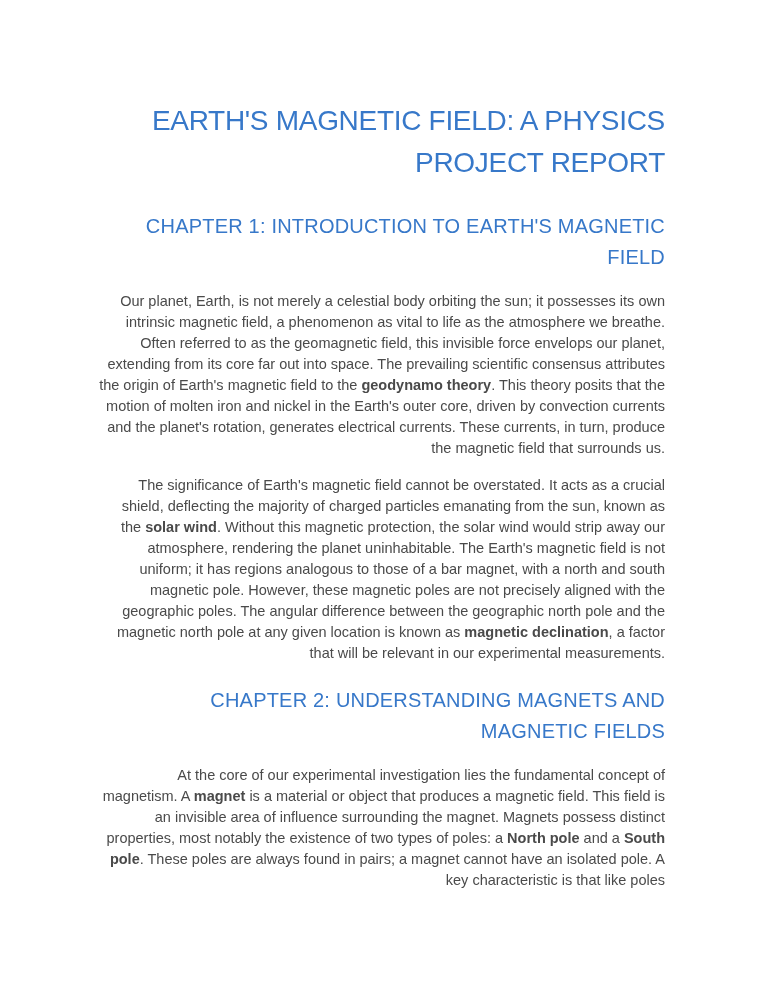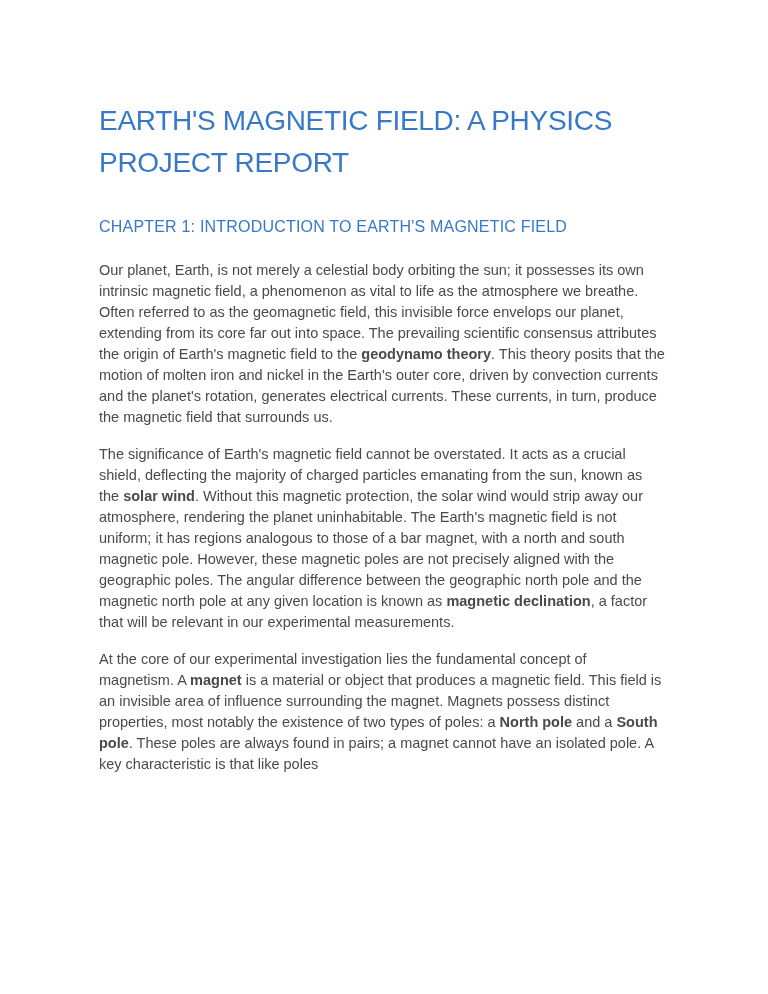--- a/index.html
+++ b/index.html
@@ -13,32 +13,33 @@
     padding: 0;
     background: var(--page-bg);
   }
   .page {
     width: 768px;
     height: 994px;
     background: var(--page-bg);
     padding: 100px 99px 0 99px;
     overflow: hidden;
     font-family: "Liberation Sans", "DejaVu Sans", sans-serif;
+    text-align: right;
   }
   .doc-title {
     color: var(--heading-blue);
     font-size: 28px;
     font-weight: 400;
     line-height: 42px;
     letter-spacing: -0.3px;
     margin: 0 0 27px 0;
   }
   .doc-heading {
     color: var(--heading-blue);
-    font-size: 16px;
+    font-size: 20px;
     font-weight: 400;
     line-height: 31px;
     letter-spacing: 0.2px;
     margin: 21px 0 18px 0;
   }
   .doc-paragraph {
     color: var(--body-text);
     font-size: 14.5px;
     font-weight: 400;
     line-height: 21px;
@@ -50,15 +51,16 @@
 </style>
 </head>
 <body>
 
 <div class="page">
   <h1 class="doc-title">EARTH'S MAGNETIC FIELD: A PHYSICS PROJECT REPORT</h1>
   <div id="doc-body">
       <h2 class="doc-heading">CHAPTER 1: INTRODUCTION TO EARTH'S MAGNETIC FIELD</h2>
       <p class="doc-paragraph"><span class="">Our planet, Earth, is not merely a celestial body orbiting the sun; it possesses its own intrinsic magnetic field, a phenomenon as vital to life as the atmosphere we breathe. Often referred to as the geomagnetic field, this invisible force envelops our planet, extending from its core far out into space. The prevailing scientific consensus attributes the origin of Earth's magnetic field to the </span><span class="bold">geodynamo theory</span><span class="">. This theory posits that the motion of molten iron and nickel in the Earth's outer core, driven by convection currents and the planet's rotation, generates electrical currents. These currents, in turn, produce the magnetic field that surrounds us.</span></p>
       <p class="doc-paragraph"><span class="">The significance of Earth's magnetic field cannot be overstated. It acts as a crucial shield, deflecting the majority of charged particles emanating from the sun, known as the </span><span class="bold">solar wind</span><span class="">. Without this magnetic protection, the solar wind would strip away our atmosphere, rendering the planet uninhabitable. The Earth's magnetic field is not uniform; it has regions analogous to those of a bar magnet, with a north and south magnetic pole. However, these magnetic poles are not precisely aligned with the geographic poles. The angular difference between the geographic north pole and the magnetic north pole at any given location is known as </span><span class="bold">magnetic declination</span><span class="">, a factor that will be relevant in our experimental measurements.</span></p>
+      <h2 class="doc-heading">CHAPTER 2: UNDERSTANDING MAGNETS AND MAGNETIC FIELDS</h2>
       <p class="doc-paragraph"><span class="">At the core of our experimental investigation lies the fundamental concept of magnetism. A </span><span class="bold">magnet</span><span class=""> is a material or object that produces a magnetic field. This field is an invisible area of influence surrounding the magnet. Magnets possess distinct properties, most notably the existence of two types of poles: a </span><span class="bold">North pole</span><span class=""> and a </span><span class="bold">South pole</span><span class="">. These poles are always found in pairs; a magnet cannot have an isolated pole. A key characteristic is that like poles</span></p>
     </div>
 </div>
 
 </body></html>

